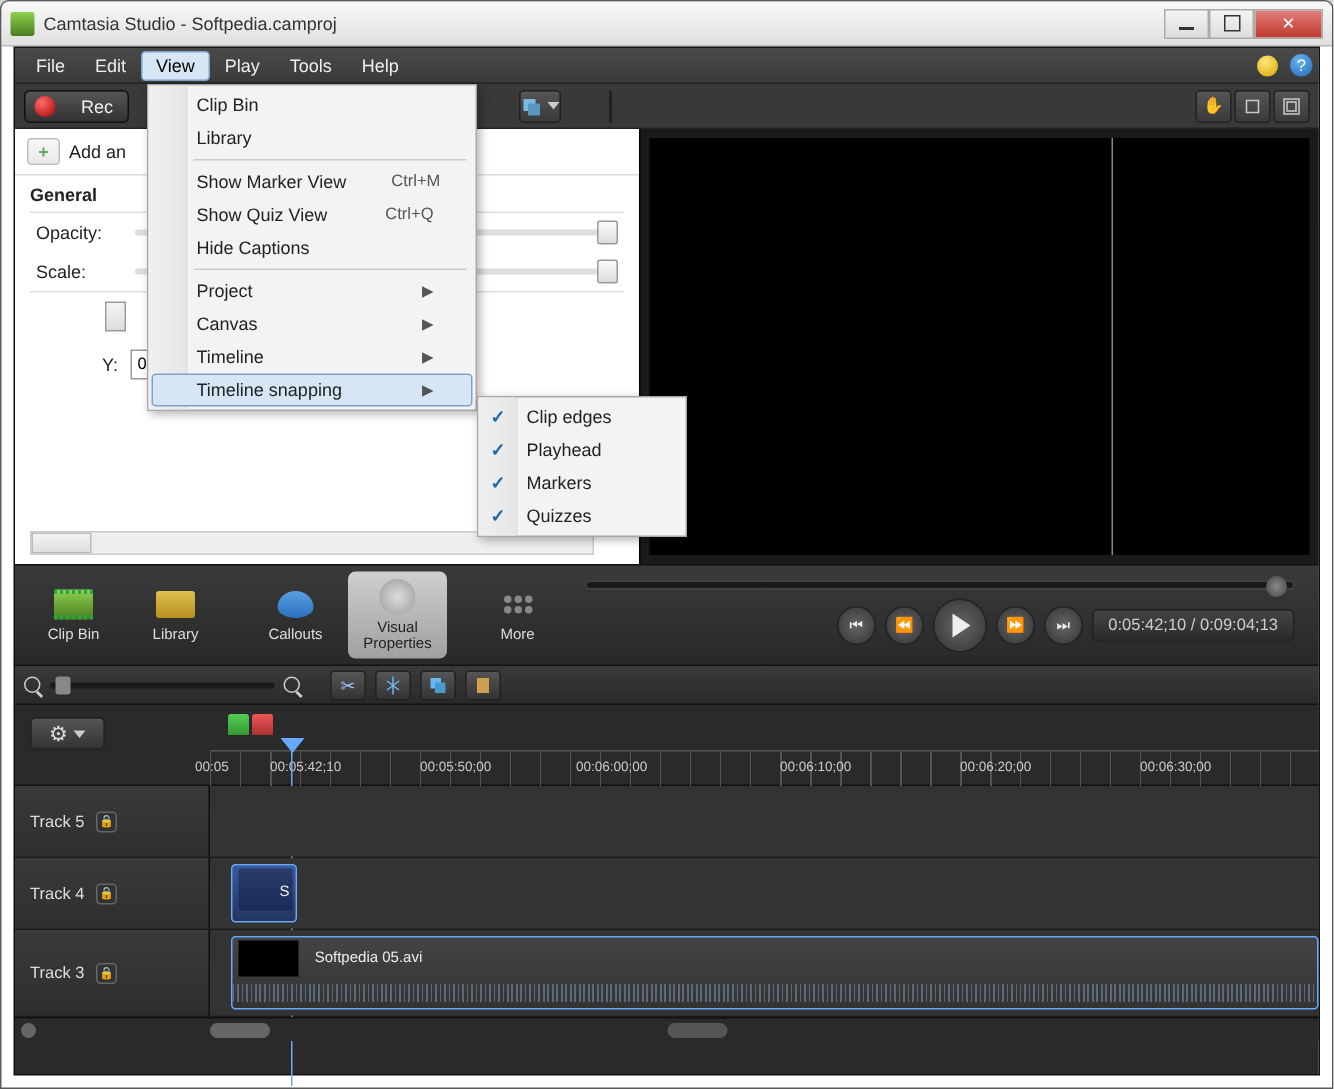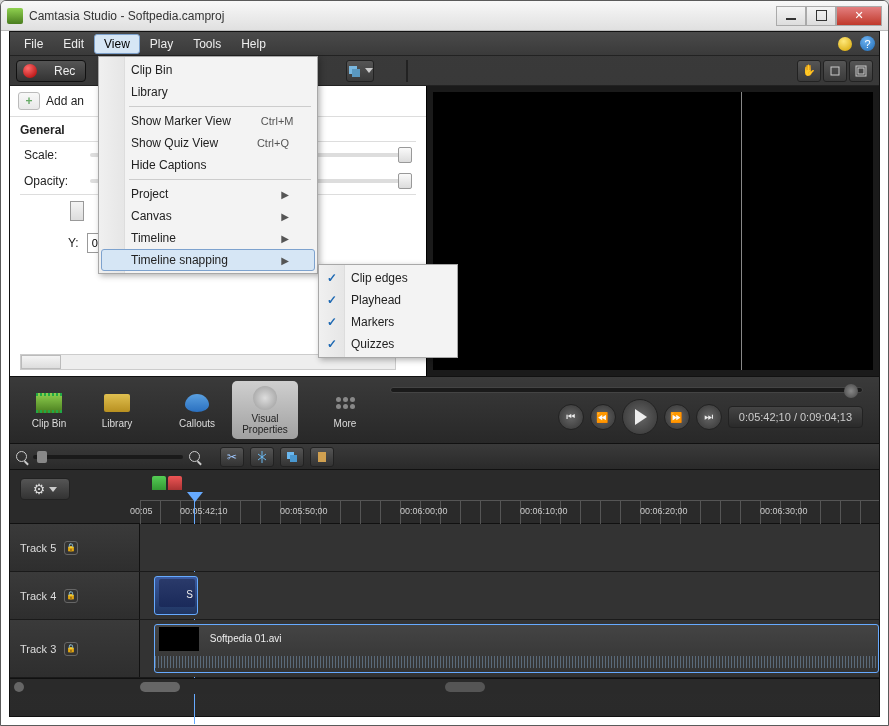--- a/index.html
+++ b/index.html
@@ -203,25 +203,25 @@
     <div class="main">
       <div class="leftpanel">
         <div class="prop">
           <div class="addrow">
             <div class="plusbtn">+</div>
             <span>Add an</span>
           </div>
           <div class="section-h">General</div>
           <div class="divider"></div>
           <div class="proprow">
+            <label>Opacity:</label>
+            <div class="slider"></div>
+          </div>
+          <div class="proprow">
             <label>Scale:</label>
-            <div class="slider"></div>
-          </div>
-          <div class="proprow">
-            <label>Opacity:</label>
             <div class="slider"></div>
           </div>
           <div class="divider"></div>
           <div class="proprow" style="padding-left:60px;">
             <div class="stepbtn"></div>
           </div>
           <div class="proprow">
             <label style="width:auto;margin-left:44px;">Y:</label>
             <input class="numbox" value="0" style="">
             <div class="stepbtn"></div>
@@ -332,21 +332,21 @@
         <div class="ruler">
           <div class="inout">
             <div class="marker in"></div>
             <div class="marker out"></div>
           </div>
           <div class="marks"></div>
           <div class="labels">
             <span style="left:-10px">00:05</span>
             <span style="left:40px">00:05:42;10</span>
             <span style="left:140px">00:05:50;00</span>
-            <span style="left:260px">00:06:00;00</span>
+            <span style="left:244px">00:06:00;00</span>
             <span style="left:380px">00:06:10;00</span>
             <span style="left:500px">00:06:20;00</span>
             <span style="left:620px">00:06:30;00</span>
           </div>
           <div class="playhead"></div>
         </div>
       </div>
 
       <div class="tracks">
         <div class="track">
@@ -369,21 +369,21 @@
           </div>
         </div>
         <div class="track" style="height:58px;">
           <div class="track-head">
             <span>Track 3</span>
             <div class="lock">🔒</div>
           </div>
           <div class="track-body">
             <div class="clip aud">
               <div style="width:40px;height:24px;background:#000;display:inline-block;vertical-align:middle;margin-right:8px;"></div>
-              <span>Softpedia 01.avi</span>
+              <span>Softpedia 05.avi</span>
               <div class="wave"></div>
             </div>
           </div>
         </div>
       </div>
 
       <div class="hscrollbar">
         <div style="width:10px;height:10px;border-radius:50%;background:#666;"></div>
         <div class="sthumb"></div>
         <div class="sthumb2"></div>

